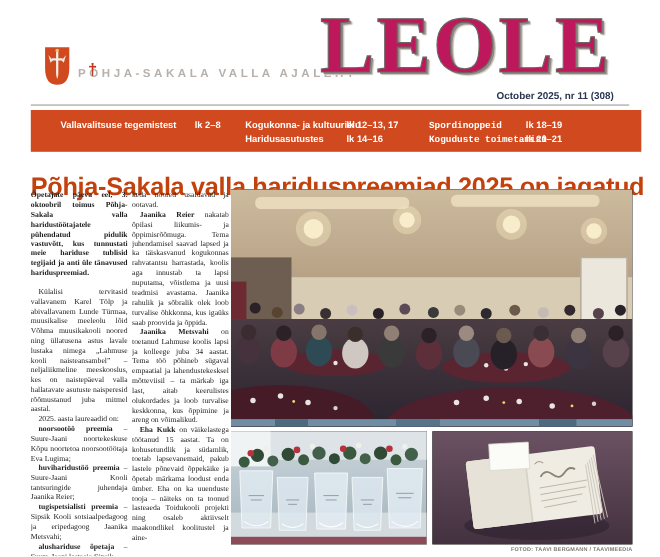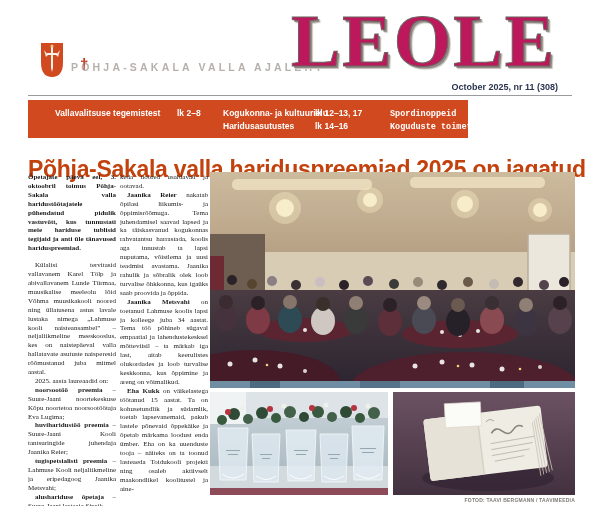--- a/index.html
+++ b/index.html
@@ -14,21 +14,21 @@
   .leole{position:absolute;left:287px;top:2px;width:273px;text-align:center;
          font-family:"Liberation Serif","DejaVu Serif",serif;font-weight:700;
          font-size:74px;line-height:78px;color:#be185d;letter-spacing:2px;
          -webkit-text-stroke:1px #6a645e;
          text-shadow:2px 2px 0 #8f8a85,3px 3px 1px #c6c0b9;}
   .issue{position:absolute;left:360px;top:82px;width:198px;text-align:right;
          font-size:9px;font-weight:700;color:#2b3550;}
   .rule{position:absolute;left:28px;top:95px;width:544px;height:1px;background:#9b9b9b;}
 
   
-  .toc{position:absolute;left:28px;top:100px;width:440px;height:38px;background:#d0491f;
+  .toc{position:absolute;left:28px;top:100px;width:555px;height:38px;background:#d0491f;
        color:#ffffff;font-weight:700;font-size:8.5px;}
   .toc .g{position:absolute;top:7px;}
   .toc .row{height:13px;line-height:13px;white-space:nowrap;}
   .g1{left:27px}  .g1 .lab{display:inline-block;width:122px;}
   .g2{left:195px} .g2 .lab{display:inline-block;width:92px;}
   .g3{left:362px} .g3 .lab{display:inline-block;width:88px;font-family:Liberation Mono, monospace;}
 
   
   .headline{position:absolute;left:28px;top:141px;width:548px;font-size:23px;font-weight:700;
             letter-spacing:-0.3px;color:#c2410c;white-space:nowrap;}
@@ -98,21 +98,21 @@
   </div>
 
   <h1 class="headline">Põhja-Sakala valla hariduspreemiad 2025 on jagatud</h1>
 
   <div class="col col1">
     <p class="noind intro">Õpetajate päeva eel, 3. oktoobril toimus Põhja-Sakala valla haridustöötajatele pühendatud pidulik vastuvõtt, kus tunnustati meie hariduse tublisid tegijaid ja anti üle tänavused hariduspreemiad.</p>
     <p class="gap">Külalisi tervitasid vallavanem Karel Tölp ja abivallavanem Lunde Türmaa, muusikalise meeleolu lõid Võhma muusikakooli noored ning üllatusena astus lavale lustaka nimega „Lahmuse kooli naisteansambel” – neljaliikmeline meeskooslus, kes on naistepäeval valla hallatavate asutuste naisperesid rõõmustanud juba mitmel aastal.</p>
     <p>2025. aasta laureaadid on:</p>
     <p><span class="lead">noorsootöö preemia</span><span> – Suure-Jaani noortekeskuse Kõpu noortetoa noorsootöötaja Eva Lugima;</span></p>
     <p><span class="lead">huviharidustöö preemia</span><span> – Suure-Jaani Kooli tantsuringide juhendaja Jaanika Reier;</span></p>
-    <p><span class="lead">tugispetsialisti preemia</span><span> – Lahmuse Kooli neljaliikmeline ja eripedagoog Jaanika Metsvahi;</span></p>
+    <p><span class="lead">tugispetsialisti preemia</span><span> – Sipsik Kooli sotsiaalpedagoog ja eripedagoog Jaanika Metsvahi;</span></p>
     <p><span class="lead">alushariduse õpetaja</span><span> – Suure-Jaani lasteaia Sipsik</span></p>
   </div>
 
   <div class="col col2">
     <p class="noind">keda noored usaldavad ja ootavad.</p>
     <p><span class="lead">Jaanika Reier</span><span> nakatab õpilasi liikumis- ja õppimisrõõmuga. Tema juhendamisel saavad lapsed ja ka täiskasvanud kogukonnas rahvatantsu harrastada, koolis aga innustab ta lapsi nuputama, võistlema ja uusi teadmisi avastama. Jaanika rahulik ja sõbralik olek loob turvalise õhkkonna, kus igaüks saab proovida ja õppida.</span></p>
     <p><span class="lead">Jaanika Metsvahi</span><span> on toetanud Lahmuse koolis lapsi ja kolleege juba 34 aastat. Tema töö põhineb sügaval empaatial ja lahendustekesksel mõtteviisil – ta märkab iga last, aitab keerulistes olukordades ja loob turvalise keskkonna, kus õppimine ja areng on võimalikud.</span></p>
     <p><span class="lead">Eha Kukk</span><span> on väikelastega töötanud 15 aastat. Ta on kohusetundlik ja südamlik, toetab lapsevanemaid, pakub lastele põnevaid õppekäike ja õpetab märkama loodust enda ümber. Eha on ka uuenduste tooja – näiteks on ta toonud lasteaeda Toidukooli projekti ning osaleb aktiivselt maakondlikel koolitustel ja aine-</span></p>
   </div>
 

